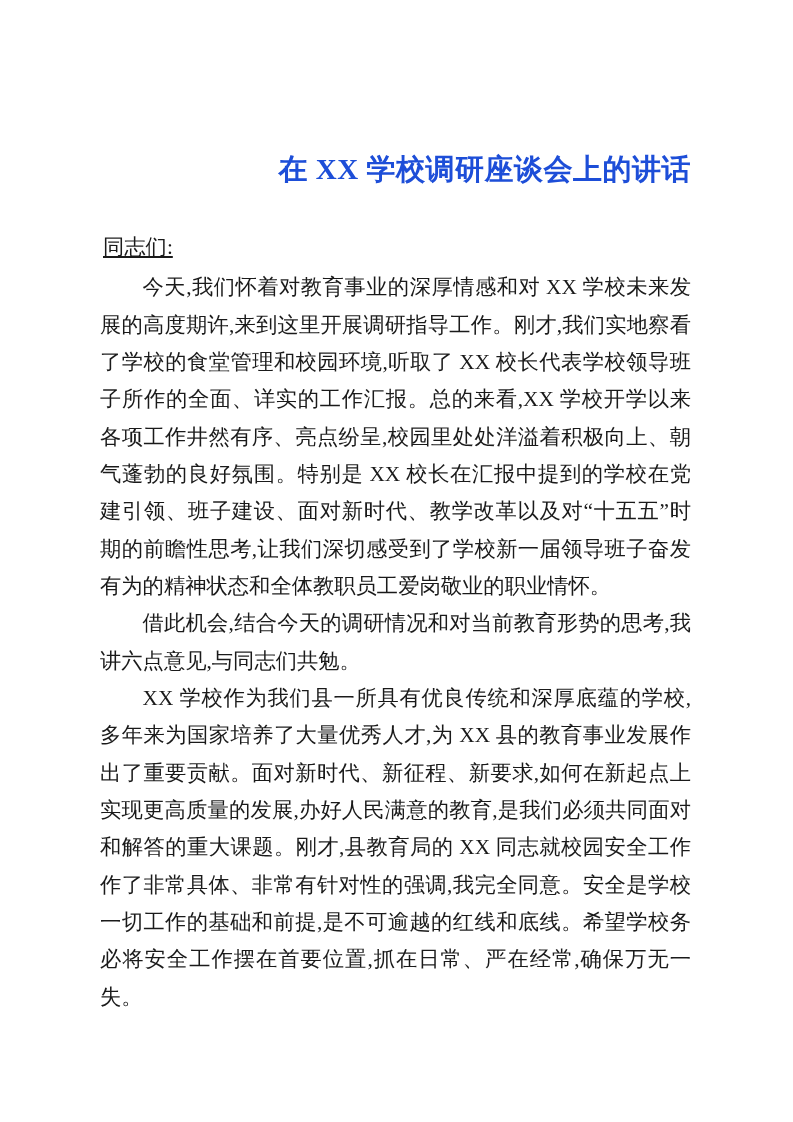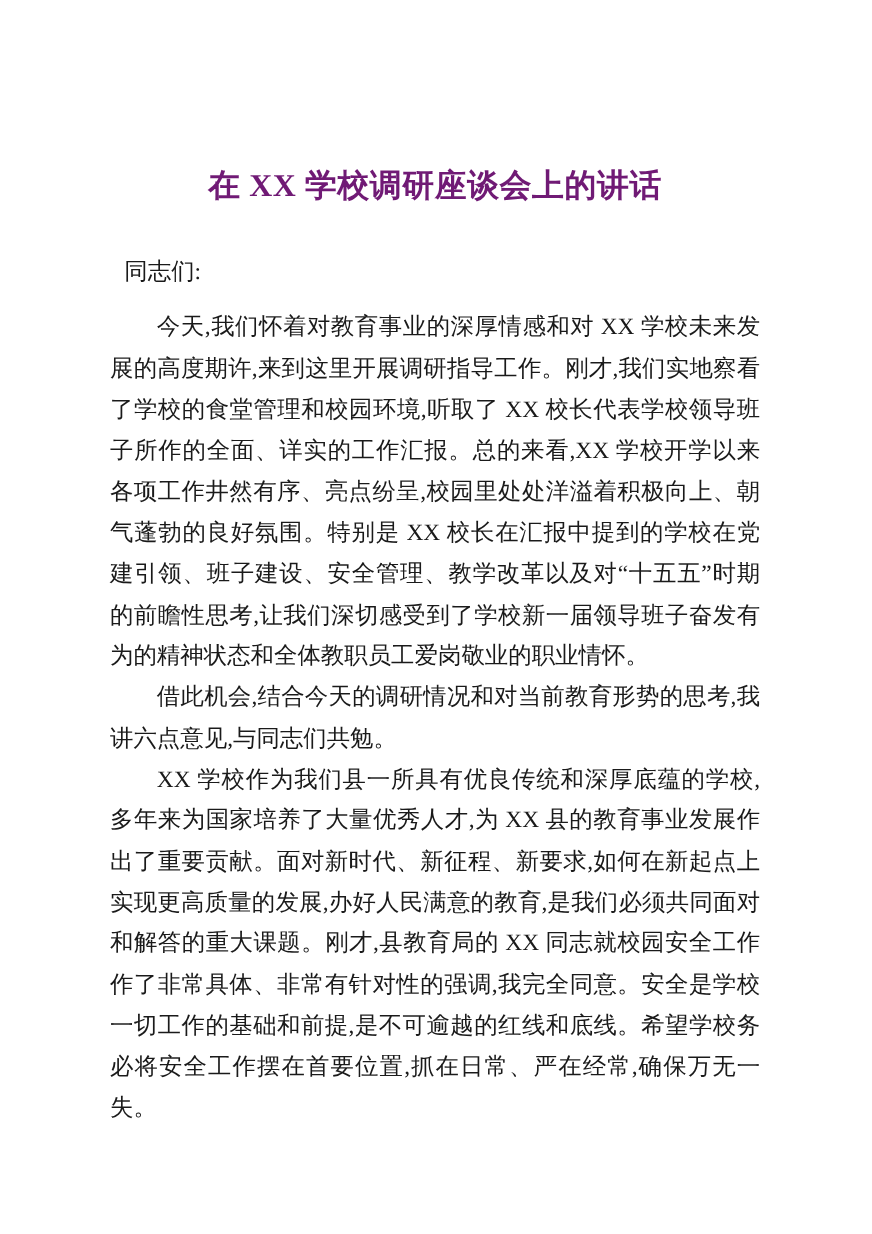--- a/index.html
+++ b/index.html
@@ -20,46 +20,47 @@
     position: absolute;
     left: 100px;
     top: 148px;
     width: 591px;
   }
   .doc-title {
     margin: 0 0 39px 0;
     font-size: 29px;
     font-weight: 700;
     line-height: 42px;
-    text-align: center;
-    color: #701a75;
+    text-align: right;
+    color: #1d4ed8;
     letter-spacing: 0.5px;
   }
   .body-text {
     font-size: 21.3px;
     line-height: 37.33px;
     text-align: justify;
   }
   .salutation {
-    margin: 13px;
+    margin: 3px;
     text-indent: 0;
+    text-decoration: underline;
   }
   .para {
     margin: 0;
     text-indent: 2em;
   }
 </style>
 </head>
 <body>
 
 <div class="page">
   <div class="doc">
     <h1 class="doc-title">在 XX 学校调研座谈会上的讲话</h1>
     <div class="body-text">
       <p class="salutation">同志们:</p>
       <div id="paragraphs">
-          <p class="para">今天,我们怀着对教育事业的深厚情感和对 XX 学校未来发展的高度期许,来到这里开展调研指导工作。刚才,我们实地察看了学校的食堂管理和校园环境,听取了 XX 校长代表学校领导班子所作的全面、详实的工作汇报。总的来看,XX 学校开学以来各项工作井然有序、亮点纷呈,校园里处处洋溢着积极向上、朝气蓬勃的良好氛围。特别是 XX 校长在汇报中提到的学校在党建引领、班子建设、安全管理、教学改革以及对“十五五”时期的前瞻性思考,让我们深切感受到了学校新一届领导班子奋发有为的精神状态和全体教职员工爱岗敬业的职业情怀。</p>
+          <p class="para">今天,我们怀着对教育事业的深厚情感和对 XX 学校未来发展的高度期许,来到这里开展调研指导工作。刚才,我们实地察看了学校的食堂管理和校园环境,听取了 XX 校长代表学校领导班子所作的全面、详实的工作汇报。总的来看,XX 学校开学以来各项工作井然有序、亮点纷呈,校园里处处洋溢着积极向上、朝气蓬勃的良好氛围。特别是 XX 校长在汇报中提到的学校在党建引领、班子建设、面对新时代、教学改革以及对“十五五”时期的前瞻性思考,让我们深切感受到了学校新一届领导班子奋发有为的精神状态和全体教职员工爱岗敬业的职业情怀。</p>
           <p class="para">借此机会,结合今天的调研情况和对当前教育形势的思考,我讲六点意见,与同志们共勉。</p>
           <p class="para">XX 学校作为我们县一所具有优良传统和深厚底蕴的学校,多年来为国家培养了大量优秀人才,为 XX 县的教育事业发展作出了重要贡献。面对新时代、新征程、新要求,如何在新起点上实现更高质量的发展,办好人民满意的教育,是我们必须共同面对和解答的重大课题。刚才,县教育局的 XX 同志就校园安全工作作了非常具体、非常有针对性的强调,我完全同意。安全是学校一切工作的基础和前提,是不可逾越的红线和底线。希望学校务必将安全工作摆在首要位置,抓在日常、严在经常,确保万无一失。</p>
         </div>
     </div>
   </div>
 </div>
 
 </body></html>

